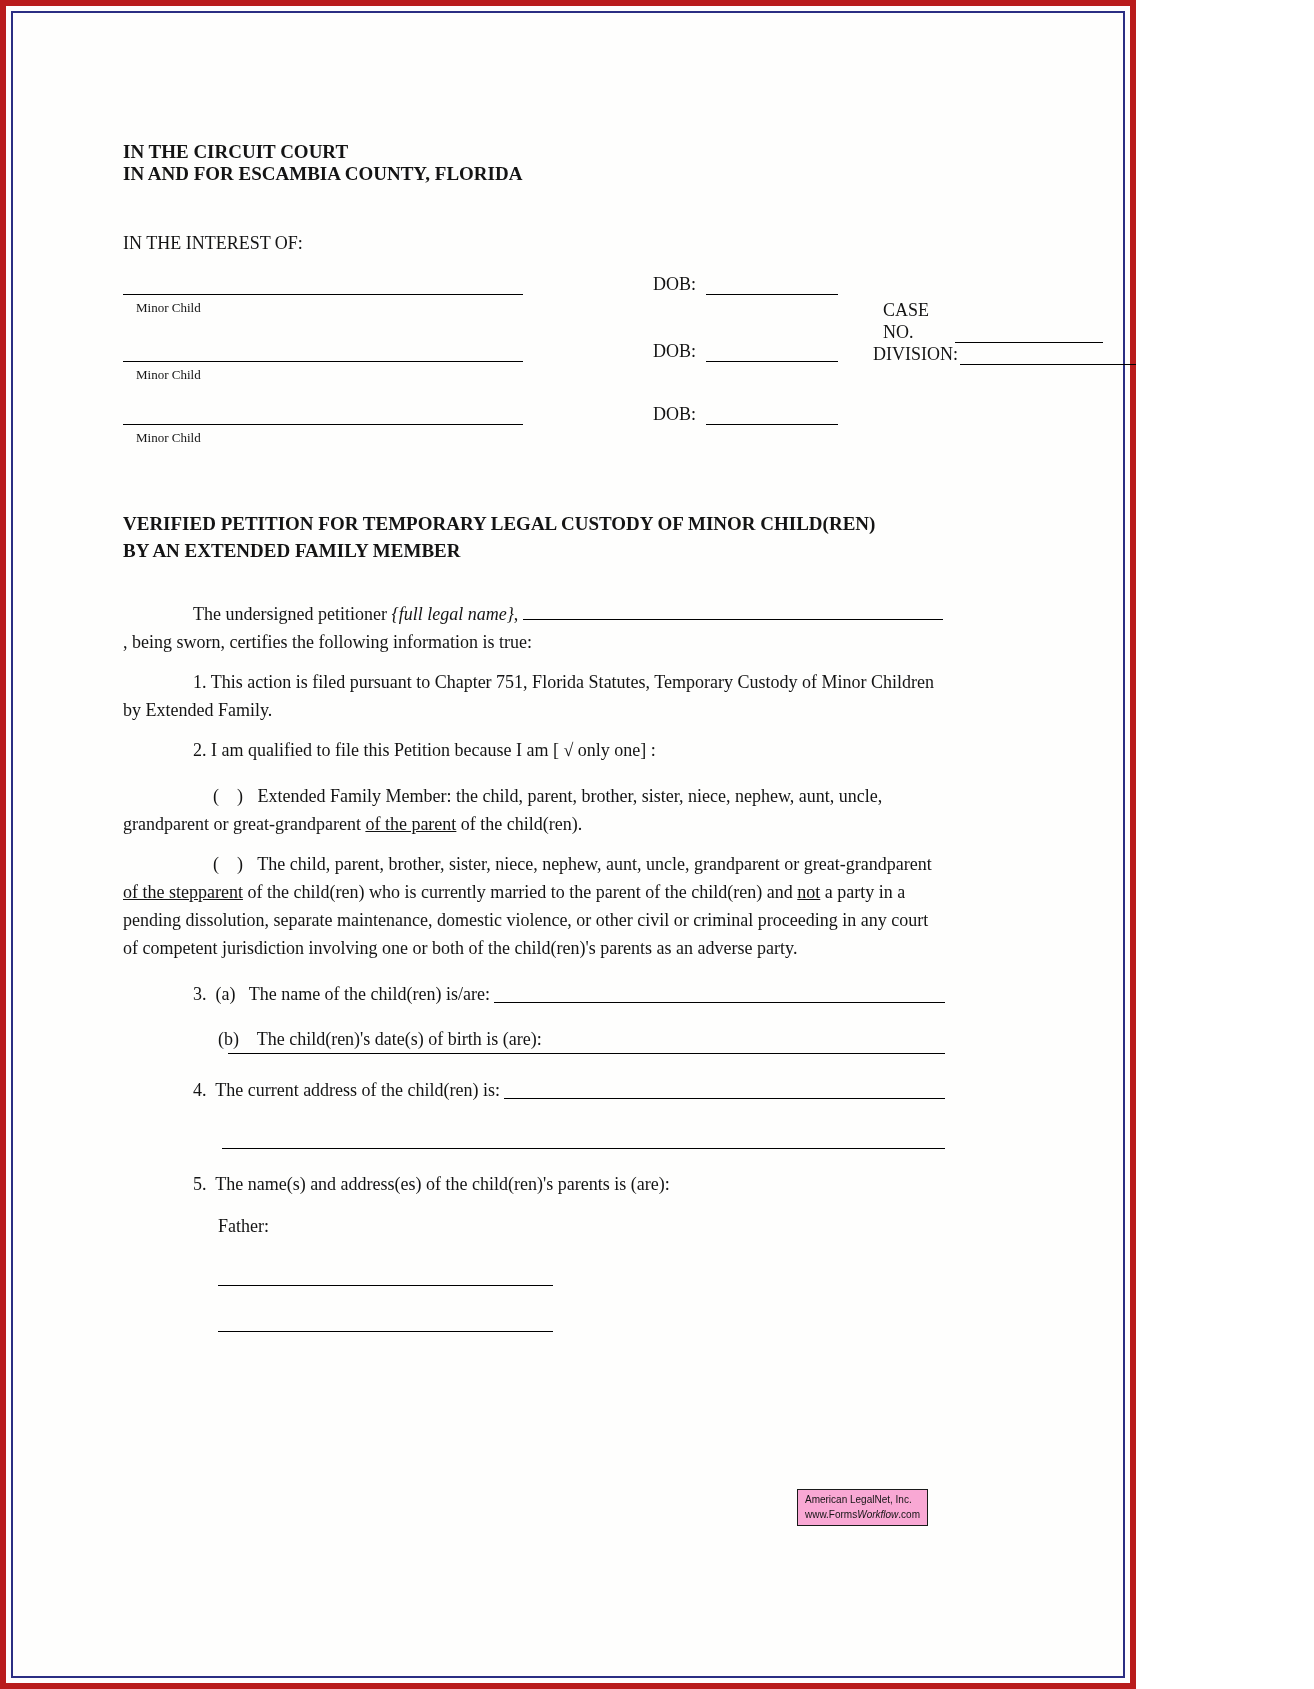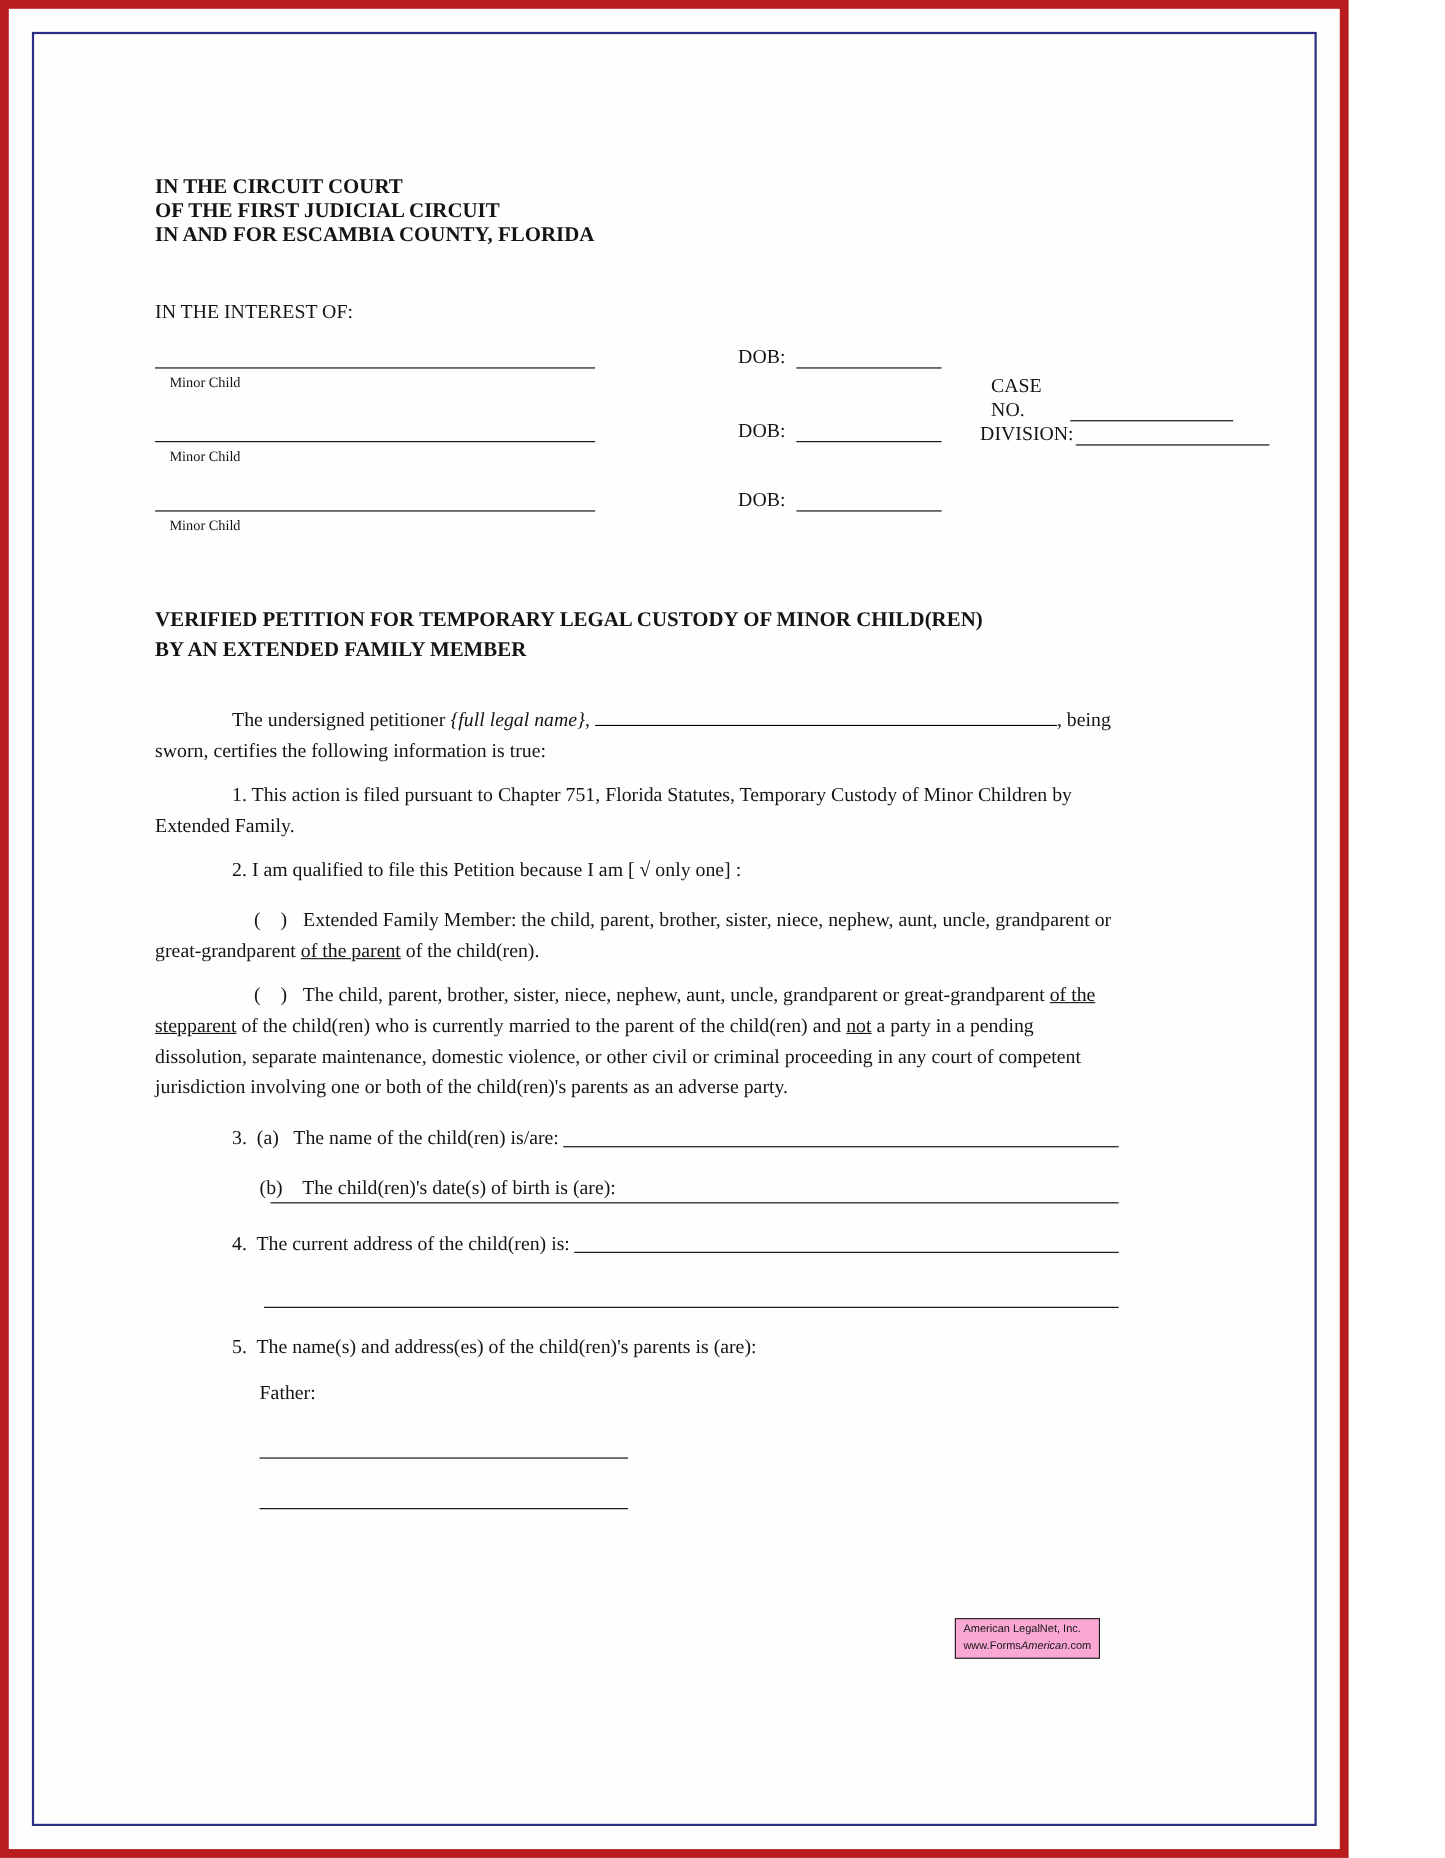--- a/index.html
+++ b/index.html
@@ -1,21 +1,21 @@
 <!DOCTYPE html>
 <html><head>
 <meta charset="utf-8">
 <style>
   * { margin:0; padding:0; box-sizing:border-box; }
   html,body { background:#ffffff; }
   .page {
-    width:1226px; height:1689px;
+    width:1136px; height:1689px;
     background:#fefefdff;
-    border:8px solid #b91c1c;
-    padding:21px;
+    border:6px solid #b91c1c;
+    padding:5px;
     position:relative;
   }
   .frame {
     width:100%; height:100%;
     border:2px solid #2b2e83;
     position:relative;
     font-family:"Liberation Serif","DejaVu Serif",serif;
     color:#141414;
     font-size:18px;
     line-height:28px;
@@ -86,21 +86,20 @@
 </style>
 </head>
 <body>
 
 <div class="page">
   <div class="frame">
     <div class="content">
 
       <div class="court-header">
         <div>IN THE CIRCUIT COURT</div>
-        <div>OF THE FIRST JUDICIAL CIRCUIT</div>
         <div>IN AND FOR ESCAMBIA COUNTY, FLORIDA</div>
       </div>
 
       <div class="interest">IN THE INTEREST OF:</div>
 
       <div class="caption">
 
         <div class="cap-row" style="top:18px;">
           <span class="blank cap-child-blank"></span>
           <span class="dob-group">
@@ -181,16 +180,16 @@
           <div class="plabel">Father:</div>
           <div class="blank pblank pblank-m"></div>
           <div class="blank pblank pblank-m"></div>
         </div>
       </div>
 
     </div>
 
     <div class="legalnet">
       <div>American LegalNet, Inc.</div>
-      <div><span>www.Forms</span><span class="italic">American</span><span>.com</span></div>
+      <div><span>www.Forms</span><span class="italic">Workflow</span><span>.com</span></div>
     </div>
   </div>
 </div>
 
 </body></html>

